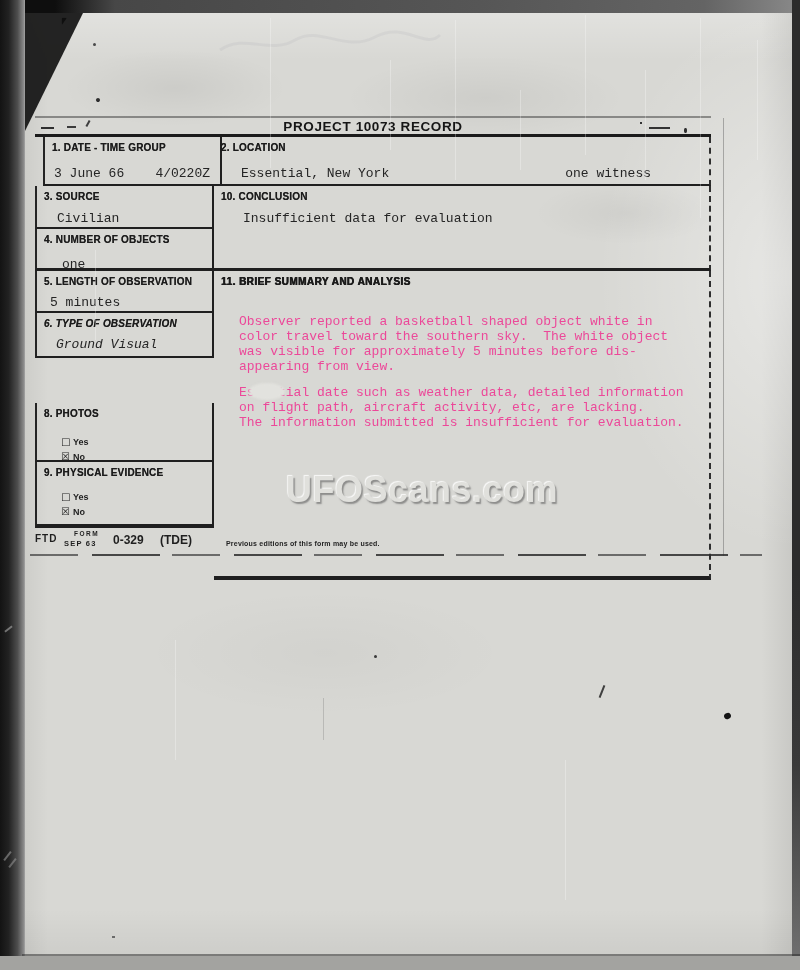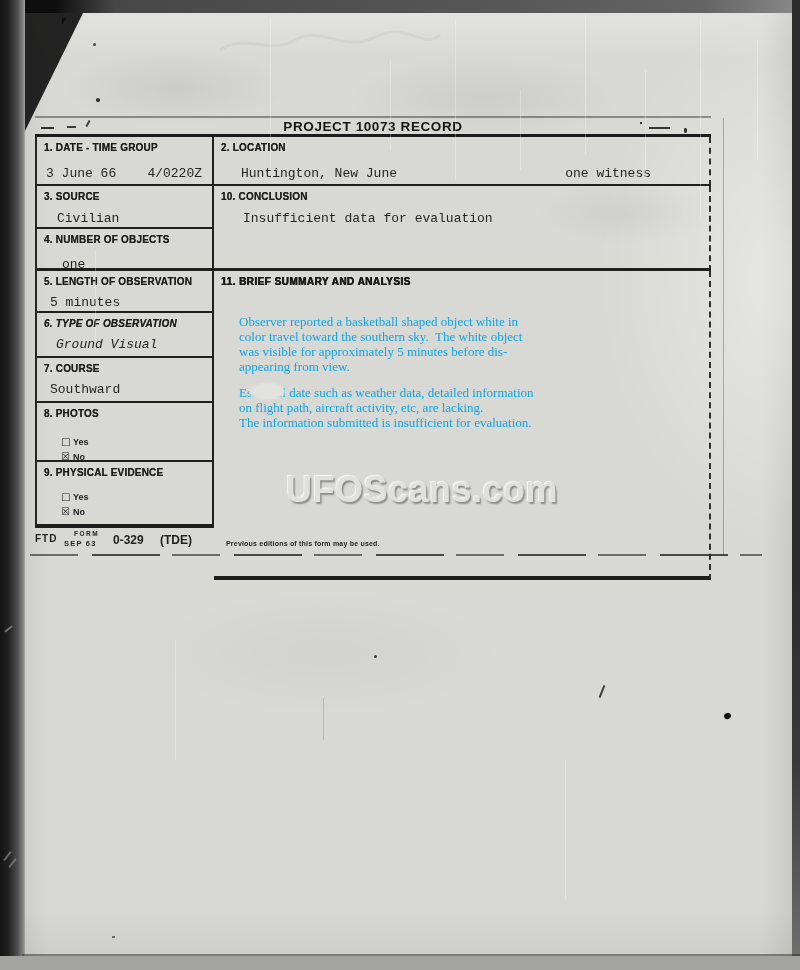--- a/index.html
+++ b/index.html
@@ -30,21 +30,21 @@
   .bottom-edge{position:absolute;left:22px;top:954px;width:778px;height:2px;background:rgba(40,40,40,0.5);}
 
   
   .ftable{position:absolute;left:35px;top:116px;width:676px;height:412px;}
   .trow-title{position:absolute;left:0;top:0;width:676px;height:21px;box-sizing:border-box;
     border-top:2px solid rgba(40,40,40,.45);border-bottom:3px solid #1b1b1b;
     text-align:center;font-weight:700;font-size:13.5px;letter-spacing:.6px;color:#161616;padding-top:1px;}
   .cell{position:absolute;box-sizing:border-box;}
   .cl{left:0;width:179px;border-left:2px solid #242424;border-right:2px solid #1f1f1f;border-bottom:2px solid #1f1f1f;}
   .cr{left:179px;width:497px;border-right:2px dashed #2e2e2e;border-bottom:2px solid #1f1f1f;}
-  .c-date{top:21px;height:49px;}      .c-location{top:21px;height:49px;}
+  .c-date{top:21px;height:49px;margin-left:8px;}      .c-location{top:21px;height:49px;}
   .c-source{top:70px;height:43px;}    .c-conclusion{top:70px;height:85px;border-bottom-width:3px;}
   .c-number{top:113px;height:42px;border-bottom-width:3px;}
   .c-length{top:155px;height:42px;}   .c-summary{top:155px;height:309px;border-bottom-width:4px;}
   .c-type{top:197px;height:45px;font-style:italic;}
   .c-course{top:242px;height:45px;}
   .c-photos{top:287px;height:59px;}
   .c-physical{top:346px;height:66px;border-bottom-width:4px;}
 
   .flabel{font-weight:700;font-size:10px;color:#1c1c1c;letter-spacing:.2px;padding:5px 4px 0 7px;
     text-shadow:0 0 .5px rgba(25,25,25,.8);}
@@ -52,22 +52,22 @@
   .fvalue{font-family:"Liberation Mono","DejaVu Sans Mono",monospace;font-size:13px;color:#252525;}
   .pre{white-space:pre;}
   .c-date .fvalue{margin:13px 0 0 9px;}
   .val-row{display:flex;justify-content:space-between;margin:13px 58px 0 27px;}
   .c-source .fvalue{margin:9px 0 0 20px;}
   .c-conclusion .fvalue{margin:9px 0 0 29px;}
   .c-number .fvalue{margin:12px 0 0 25px;}
   .c-length .fvalue{margin:8px 0 0 13px;}
   .c-type .fvalue{margin:8px 0 0 19px;}
   .c-course .fvalue{margin:8px 0 0 13px;}
-  .para{font-family:Liberation Serif, serif;font-size:13px;line-height:15px;
-    color:#0ea5e9;white-space:pre-wrap;margin:9px 8px 0 25px;}
+  .para{font-family:Liberation Mono, monospace;font-size:13px;line-height:15px;
+    color:#ec4899;white-space:pre-wrap;margin:9px 8px 0 25px;}
   .p1{margin-top:27px;} .p2{margin-top:11px;}
   .optlines{margin:16px 0 0 24px;font-size:9px;font-weight:700;color:#1e1e1e;line-height:13.5px;}
   .c-physical .optlines{margin-top:12px;}
   .chk{display:inline-block;width:12px;font-family:"DejaVu Sans",sans-serif;font-size:10px;font-weight:400;}
 
   
   .fold-line{position:absolute;left:723px;top:118px;width:1px;height:438px;background:rgba(80,80,80,.4);}
   .f-ftd{position:absolute;left:35px;top:533px;font-weight:700;font-size:10px;letter-spacing:1px;color:#1f1f1f;}
   .f-form{position:absolute;left:74px;top:530px;font-weight:700;font-size:6.5px;letter-spacing:1.5px;color:#1f1f1f;}
   .f-sep{position:absolute;left:64px;top:539px;font-weight:700;font-size:7.5px;letter-spacing:1.2px;color:#1f1f1f;}
@@ -107,21 +107,21 @@
     <div class="trow-title">PROJECT 10073 RECORD</div>
 
     <div class="cell cl c-date">
       <div class="flabel">1. DATE - TIME GROUP</div>
       <div class="fvalue pre">3 June 66    4/0220Z</div>
     </div>
 
     <div class="cell cr c-location">
       <div class="flabel">2. LOCATION</div>
       <div class="val-row">
-        <span class="fvalue">Huntington, New June</span>
+        <span class="fvalue">Essential, New York</span>
         <span class="fvalue">one witness</span>
       </div>
     </div>
 
     <div class="cell cl c-source">
       <div class="flabel">3. SOURCE</div>
       <div class="fvalue">Civilian</div>
     </div>
 
     <div class="cell cr c-conclusion">
@@ -148,24 +148,20 @@
       <div class="para p2">Essential date such as weather data, detailed information
 on flight path, aircraft activity, etc, are lacking.
 The information submitted is insufficient for evaluation.</div>
     </div>
 
     <div class="cell cl c-type">
       <div class="flabel">6. TYPE OF OBSERVATION</div>
       <div class="fvalue">Ground Visual</div>
     </div>
 
-    <div class="cell cl c-course">
-      <div class="flabel">7. COURSE</div>
-      <div class="fvalue">Southward</div>
-    </div>
 
     <div class="cell cl c-photos">
       <div class="flabel">8. PHOTOS</div>
       <div class="optlines">
         <div><span class="chk">□</span><span>Yes</span></div>
         <div><span class="chk">☒</span><span>No</span></div>
       </div>
     </div>
 
     <div class="cell cl c-physical">

